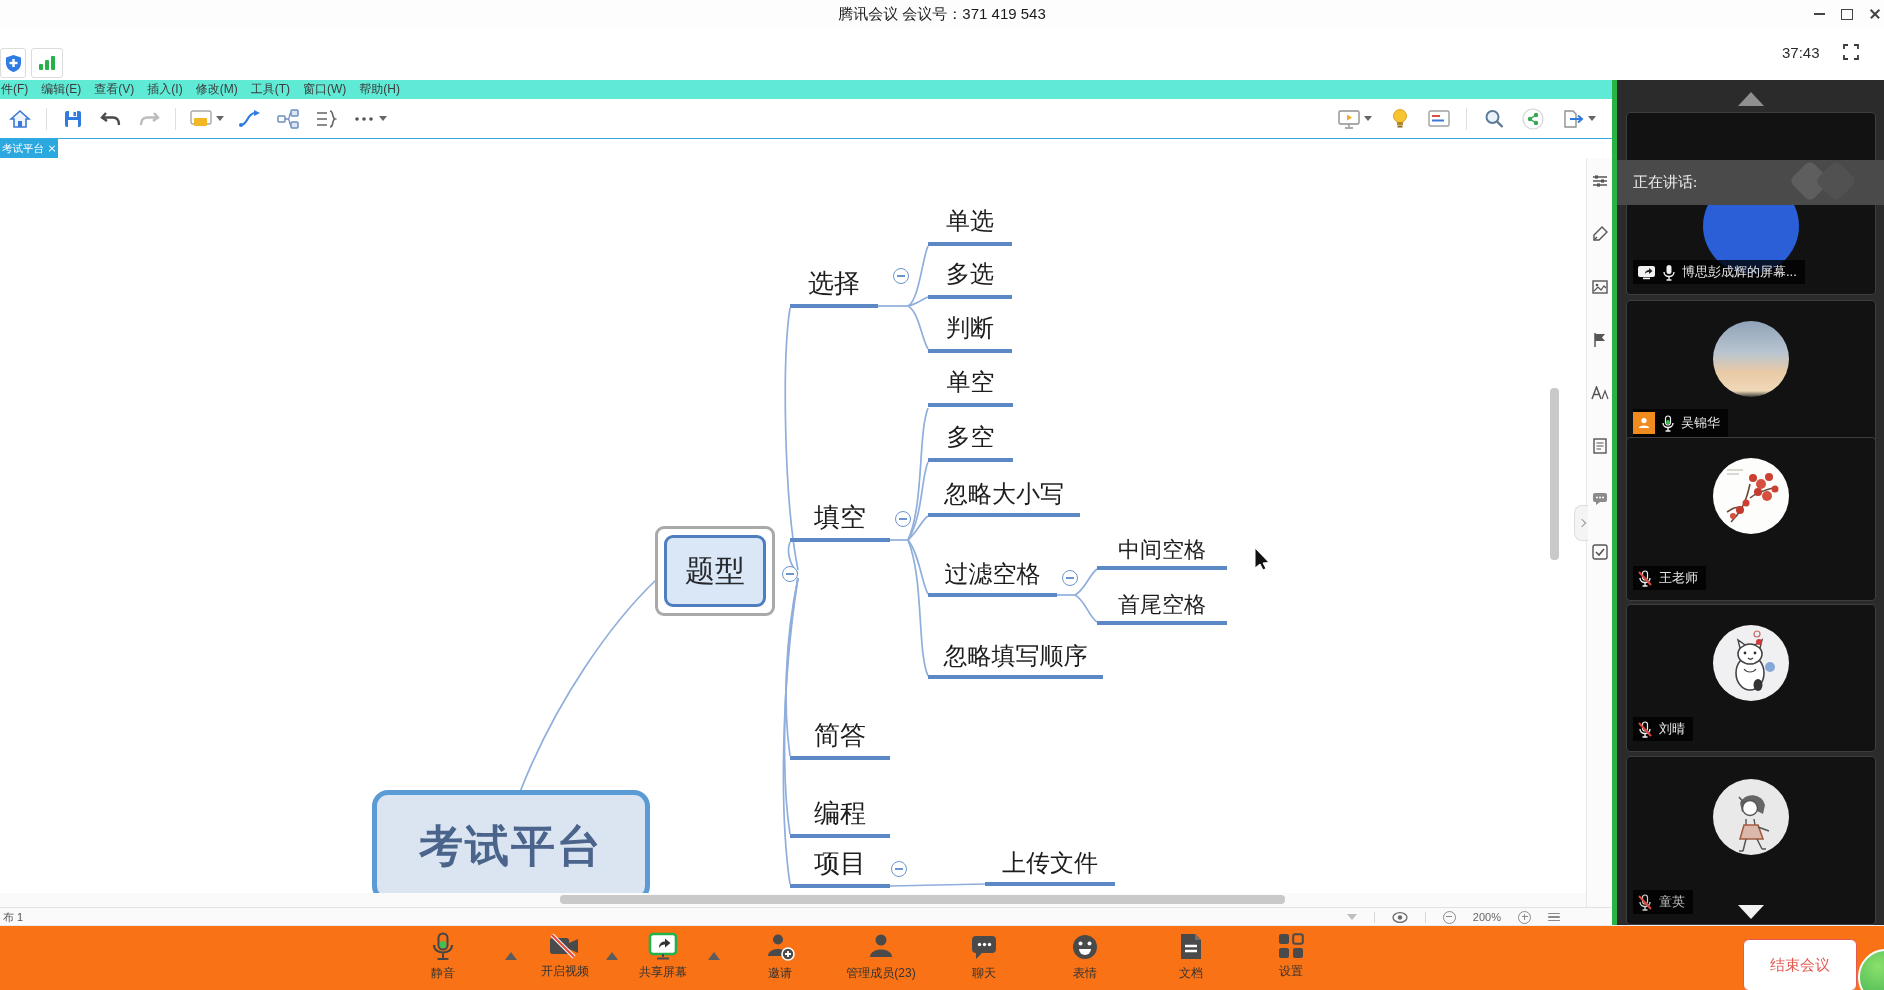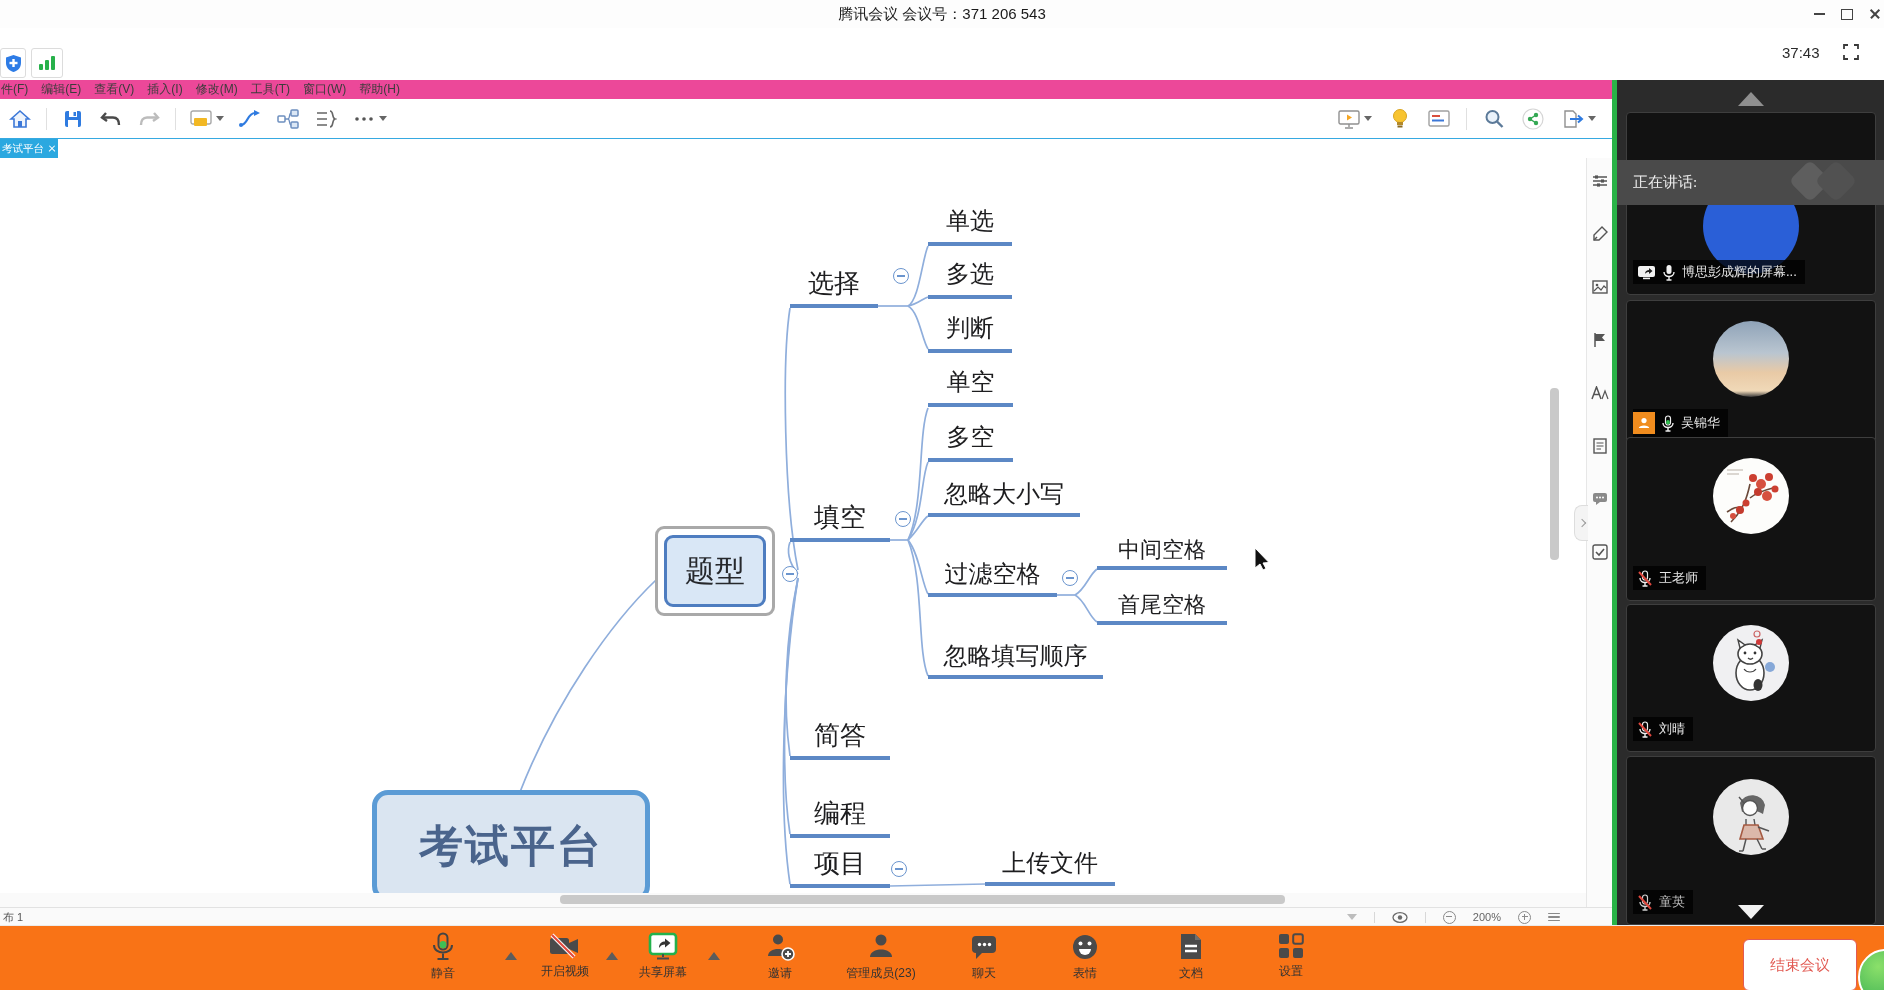--- a/index.html
+++ b/index.html
@@ -15,21 +15,21 @@
   .wc-close-x{position:relative;width:12px;height:12px;}
   .wc-close-x i{position:absolute;left:0;top:5px;width:12px;height:1.6px;background:#444;display:block;}
   .wc-close-x i:first-child{transform:rotate(45deg);} .wc-close-x i:last-child{transform:rotate(-45deg);}
   
   .subbar{left:0;top:28px;width:1884px;height:52px;background:#fff;}
   .ovbox{position:absolute;top:20px;height:28px;background:#fff;border:1px solid #dcdcdc;border-radius:3px;
          display:flex;align-items:center;justify-content:center;}
   .timer{position:absolute;top:16px;left:1782px;font-size:15px;color:#2b2b2b;}
   .fsbtn{position:absolute;top:14px;left:1841px;}
   
-  .menubar{left:0;top:80px;width:1612px;height:19px;background:#ec4899;display:flex;align-items:center;
+  .menubar{left:0;top:80px;width:1612px;height:19px;background:#5eead4;display:flex;align-items:center;
            font-size:12px;color:#3c3c3c;border-bottom:1px solid #f0f0f0;}
   .menubar span{padding:0 11px 0 2px;}
   .menubar span:first-child{padding-left:1px;}
   .toolbar{left:0;top:99px;width:1612px;height:39px;background:#fff;border-bottom:1px solid #e4e4e4;
            display:flex;align-items:center;}
   .tb-left{display:flex;align-items:center;gap:14px;padding-left:8px;}
   .tb-right{position:absolute;right:14px;top:0;height:39px;display:flex;align-items:center;gap:15px;}
   .sep{width:1px;height:22px;background:#e0e0e0;}
   .tbi{display:flex;align-items:center;justify-content:center;width:24px;height:24px;}
   .caret-dn{width:0;height:0;border-left:4px solid transparent;border-right:4px solid transparent;border-top:5px solid #666;}
@@ -101,21 +101,21 @@
           background:#fff;color:#e25a52;font-size:15px;display:flex;align-items:center;justify-content:center;box-sizing:border-box;}
   .greenball{position:absolute;left:1858px;top:23px;width:56px;height:56px;border-radius:50%;
              background:radial-gradient(circle at 35% 30%,#8be06a,#2fa84f);border:2px solid #fff;box-sizing:border-box;}
 </style>
 </head>
 <body>
 
 <div id="app">
 
   <div class="abs titlebar">
-    <span>腾讯会议 会议号：371 206 543</span>
+    <span>腾讯会议 会议号：371 419 543</span>
     <span class="winctl" style="left:1804px">
         <i class="wc-min-bar"></i>
       </span>
     <span class="winctl" style="left:1832px">
         <i class="wc-max-box"></i>
       </span>
     <span class="winctl" style="left:1860px">
         <span class="wc-close-x">
           <i></i>
           <i></i>

